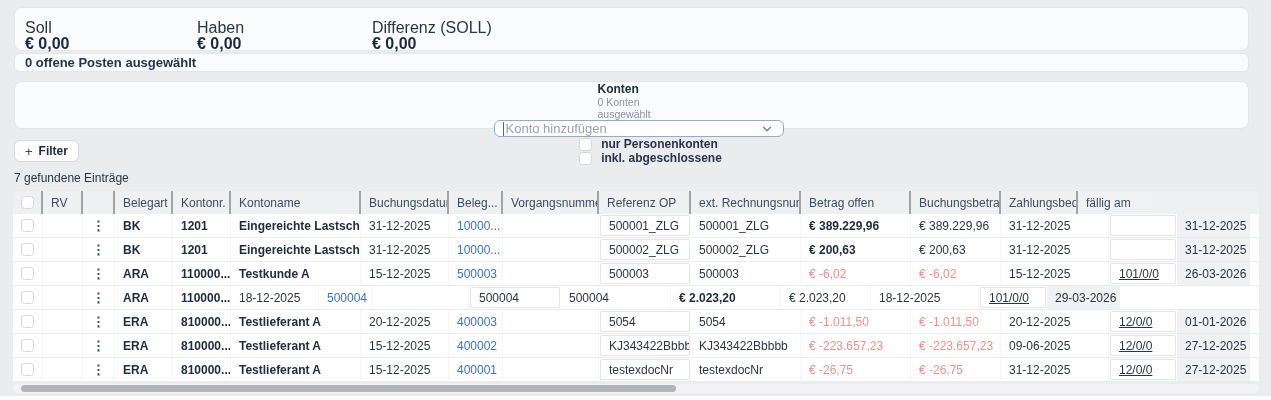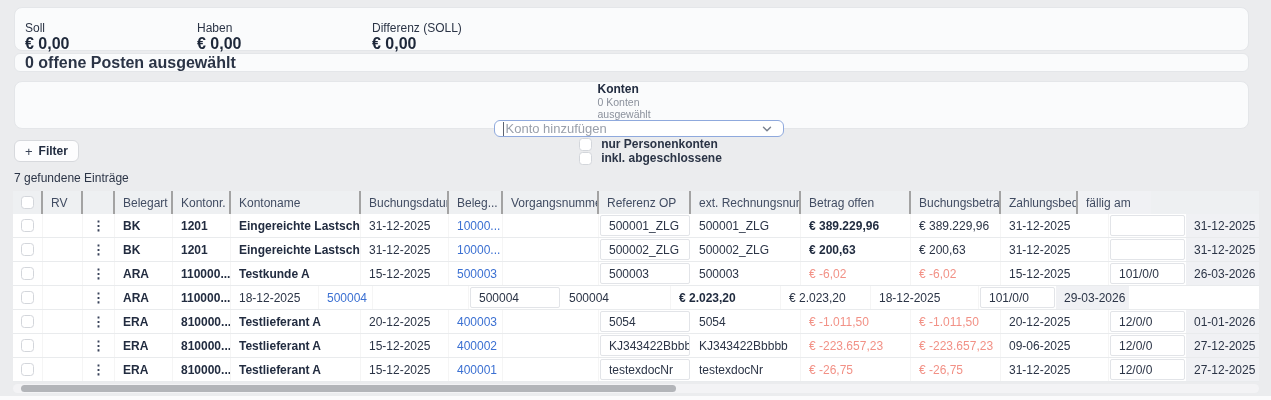--- a/index.html
+++ b/index.html
@@ -15,29 +15,29 @@
 
   
   .card {
     background:#fafbfc;
     border:1px solid #e4e6e9;
     border-radius:8px;
     margin:0 22px 0 14px;
   }
   .summary-card { height:44px; display:flex; align-items:center; padding-left:10px; }
   .stat { display:flex; flex-direction:column; justify-content:center; }
-  .stat-label { font-size:12px; color:#2b3446; line-height:14px; margin-top:16px; }
+  .stat-label { font-size:16px; color:#2b3446; line-height:14px; margin-top:16px; }
   .stat-value { font-size:16px; font-weight:700; color:#1d2739; line-height:18px; }
   .stat-soll { width:172px; }
   .stat-haben { width:175px; }
 
   .selection-strip {
     height:19px; margin-top:2px;
-    display:flex; align-items:flex-start; padding-left:10px;
-    font-size:16px; font-weight:700; color:#2b3446;
+    display:flex; align-items:center; padding-left:10px;
+    font-size:13px; font-weight:700; color:#2b3446;
     border-radius:6px;
   }
 
   .konten-card { height:48px; margin-top:9px; display:flex; align-items:center; padding-left:14px;flex-direction:column; }
   .konten-icon { width:20px; height:20px; display:block; }
   .konten-labels { margin-left:14px; width:96px; }
   .konten-title { font-size:12px; font-weight:700; color:#222c40; line-height:14px; }
   .konten-sub { font-size:10.5px; color:#8b919c; line-height:12px; }
   .combobox {
     width:290px; height:27px; background:#fff;
@@ -105,21 +105,21 @@
 
   .th.col-15, .td.col-15 { background:#f0f1f4; }
   .strong { font-weight:600; color:#222c40; }
   .link { color:#3b70d2; text-decoration:none; cursor:pointer; }
   .kebab { color:#39435a; font-weight:700; font-size:13px; letter-spacing:0; cursor:pointer; line-height:1; }
   .edit-cell {
     background:#fff; border:1px solid #e2e4e8; border-radius:2px;
     align-self:center; height:21px; margin:0 1px;
   }
   .td.col-9.edit-cell { width:90px; }
-  .td.col-14.edit-cell { width:75px; }
+  .td.col-14.edit-cell { width:66px;text-decoration:underline; }
   .amt.bold { font-weight:700; color:#1f2a3e; }
   .amt.neg { color:#f29186; font-weight:400; }
 
   
   .hscroll { margin:2px 0 0 13px; width:1246px; height:9px; background:#f3f3f5; border-radius:5px; position:relative; }
   .hscroll-thumb { position:absolute; left:8px; top:1px; height:7px; width:655px; background:#b3b5b9; border-radius:4px; }
   .bottom-space { height:12px; background:#fbfbfc; margin-top:3px; }
 </style>
 </head>
 <body>

